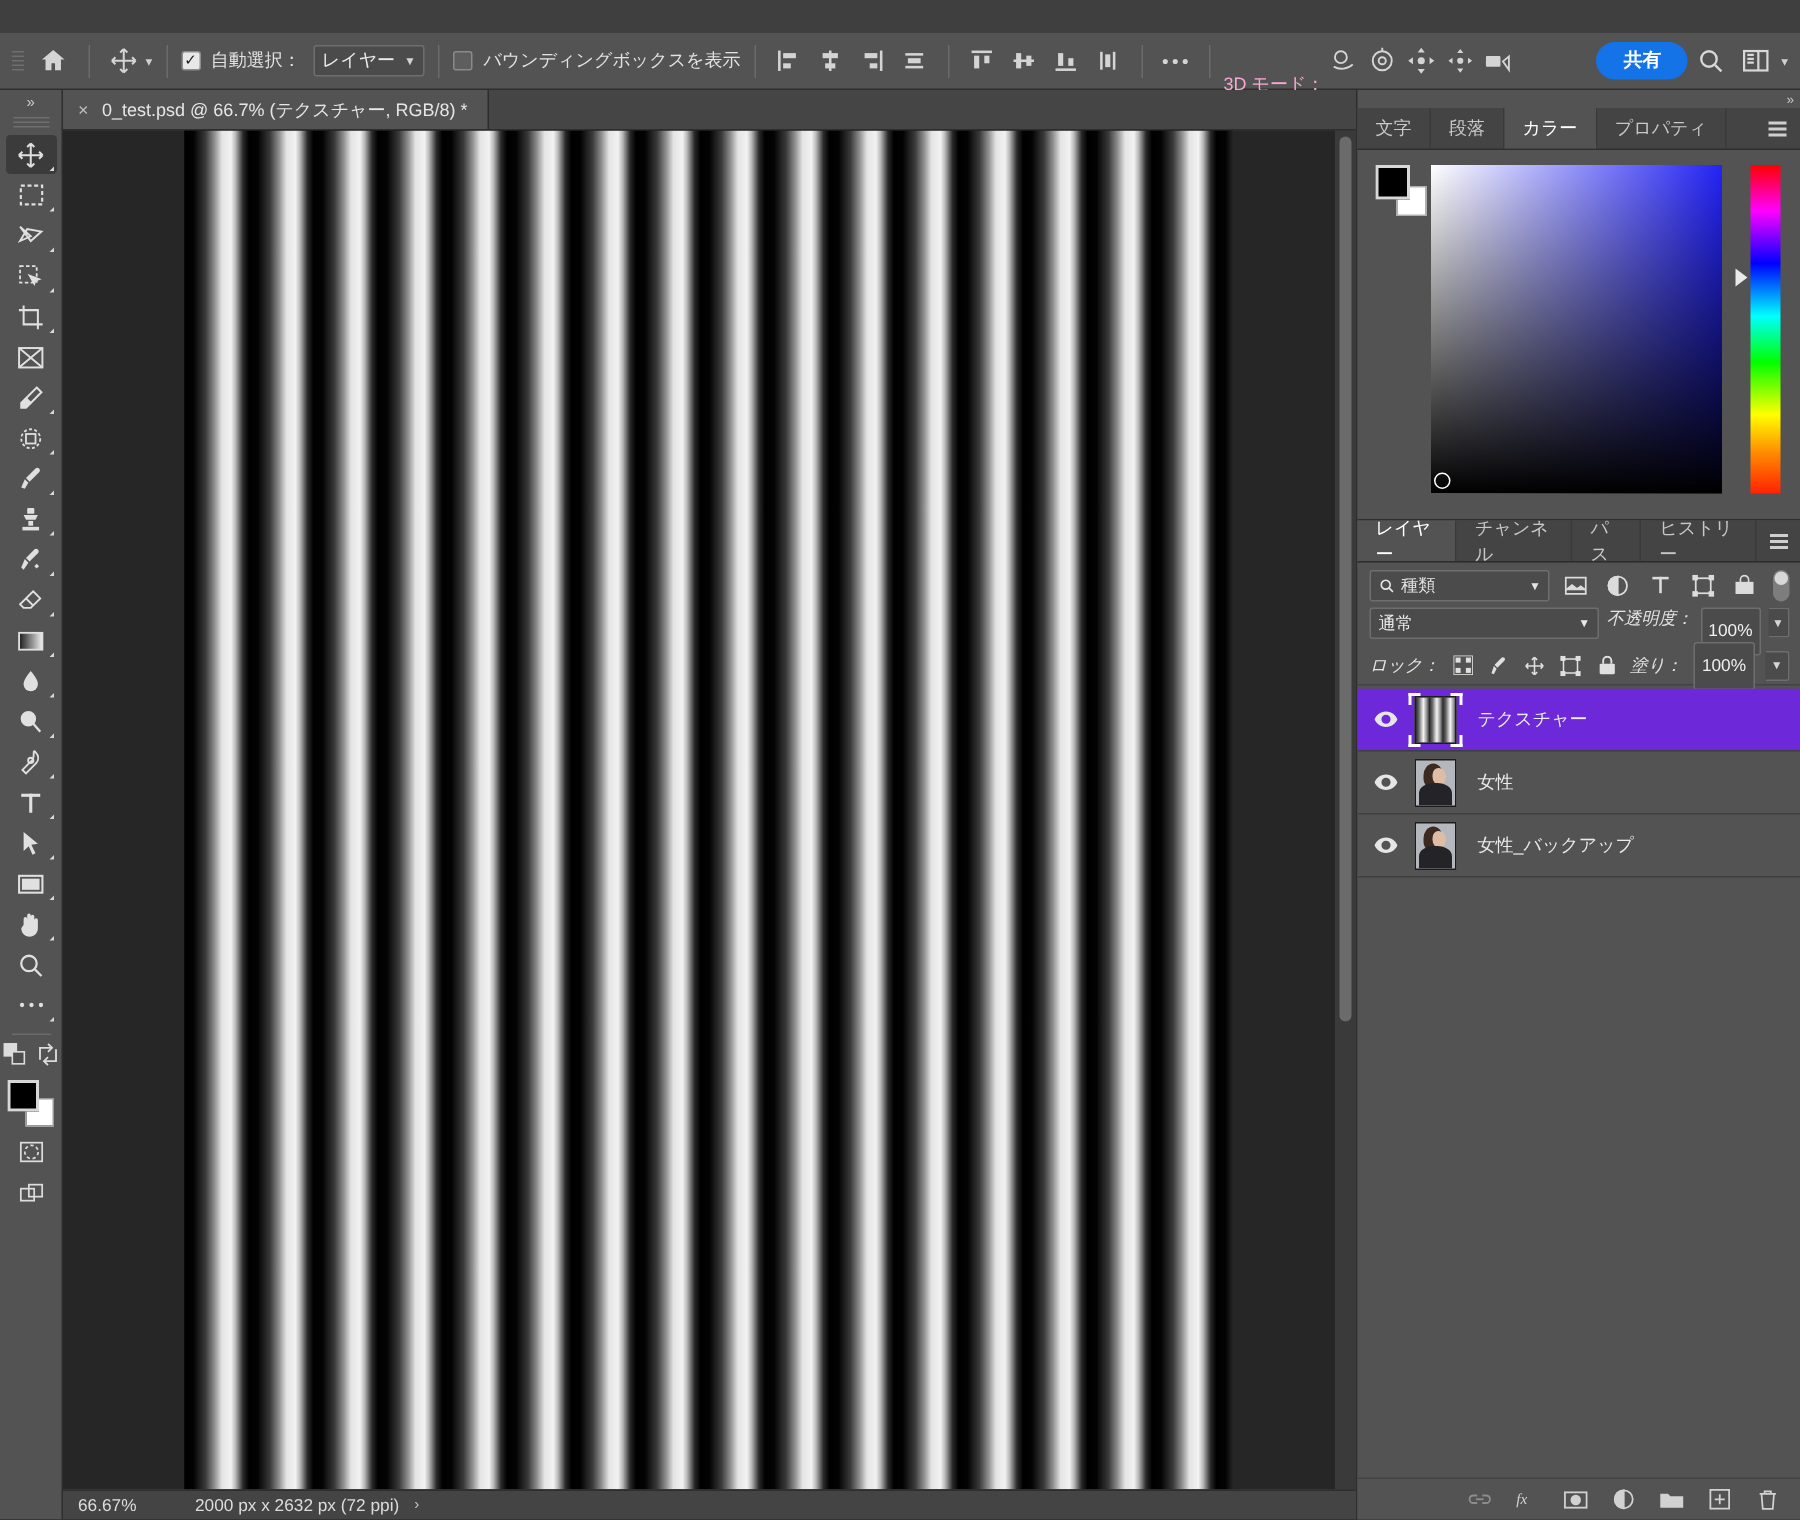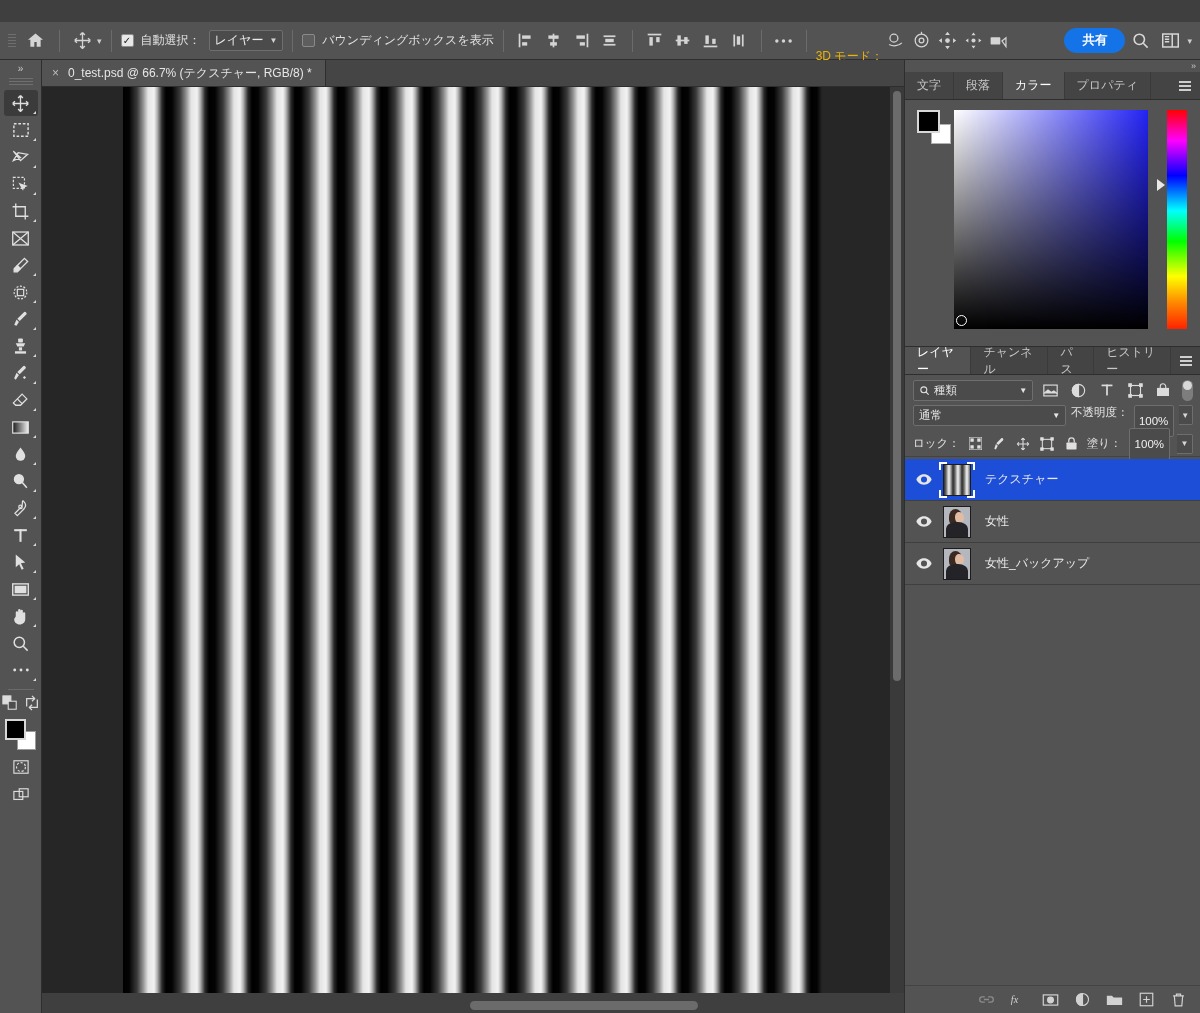--- a/index.html
+++ b/index.html
@@ -50,21 +50,21 @@
   }
   .checkbox.unchecked { background: #5e5e5e; border-color: #8a8a8a; color: transparent; }
   .ob-label { font-size: 12px; color: #e2e2e2; margin-left: 7px; white-space: nowrap; }
   .ob-select {
     margin-left: 8px; height: 21px; min-width: 66px; background: #4b4b4b;
     border: 1px solid #6e6e6e; border-radius: 2px; display: flex; align-items: center;
     justify-content: space-between; padding: 0 5px; font-size: 12px; color: #eaeaea;
   }
   .ob-select .cv { font-size: 8px; margin-left: 6px; color: #d2d2d2; }
   .align-group { display: flex; align-items: center; gap: 2px; }
-  .ob-dim { color: #eab308; font-size: 12px; margin-top: 32px; }
+  .ob-dim { color: #f9a8d4; font-size: 12px; margin-top: 32px; }
   .share-btn {
     background: #1473e6; color: #fff; border-radius: 13px; height: 25px;
     padding: 0 18px; display: flex; align-items: center; font-size: 12.5px;
     font-weight: bold; margin-left: auto;
   }
   .rt-icon { width: 30px; height: 28px; display:flex; align-items:center; justify-content:center; color:#d8d8d8; }
 
   
   .toolbar {
     position: absolute; top: 60px; left: 0; width: 42px; height: 953px;
@@ -186,35 +186,35 @@
   .fil-ico { width: 23px; height: 22px; display:flex; align-items:center; justify-content:center; color:#dcdcdc; }
   .toggle-pill { width: 11px; height: 21px; border-radius: 6px; background: #7d7d7d; position: relative; margin-left: 2px; }
   .toggle-pill:after { content:''; position:absolute; top:1px; left:1px; width:9px; height:9px; border-radius:50%; background:#d8d8d8; }
 
   .blendrow { display: flex; align-items: flex-start; height: 26px; padding: 0 8px; gap: 5px; }
   .blend-select {
     width: 170px; height: 21px; background: #4b4b4b; border: 1px solid #6e6e6e; border-radius: 2px;
     display: flex; align-items: center; padding: 0 5px; font-size: 11.5px; color: #e9e9e9;
   }
   .blend-select .cv { margin-left: auto; font-size: 8px; }
-  .lbl { font-size: 11.5px; color: #e2e2e2; white-space: nowrap; }
+  .lbl { font-size: 11.5px; color: #e2e2e2; white-space: nowrap; font-style: italic; }
   .numfield {
     height: 32px; min-width: 40px; background: #4b4b4b; border: 1px solid #6e6e6e; border-radius: 2px;
     display: flex; align-items: center; justify-content: center; font-size: 11.5px; color: #f0f0f0; padding: 0 5px;
   }
   .stepchev { width: 16px; height: 20px; background: #4b4b4b; border: 1px solid #6e6e6e; border-left: none;
     border-radius: 0 2px 2px 0; display:flex; align-items:center; justify-content:center; font-size: 8px; color:#d6d6d6; }
   .lockrow { display: flex; align-items: center; height: 26px; padding: 0 8px; gap: 7px; border-bottom: 1px solid #434343; }
   .lock-ico { width: 17px; height: 18px; display:flex; align-items:center; justify-content:center; color:#e0e0e0; }
 
   .layerlist { position: absolute; top: 112px; left: 0; right: 0; bottom: 28px; overflow: hidden; }
   .layer-row {
     display: flex; align-items: center; height: 42px; border-bottom: 1px solid #3f3f3f; padding-left: 6px;
   }
-  .layer-row.selected { background: #1d4ed8; }
+  .layer-row.selected { background: #6d28d9; }
   .eye { width: 26px; display: flex; align-items: center; justify-content: center; color: #e6e6e6; }
   .thumb-wrap { position: relative; width: 40px; height: 36px; display:flex; align-items:center; justify-content:center; }
   .thumb {
     width: 28px; height: 32px; border: 1px solid #1c1c1c; background: #888;
   }
   .thumb.stripes {
     background-image: repeating-linear-gradient(to right,
       #2c2c2c 0px, #6a6a6a 2px, #cfcfcf 4px, #f1f1f1 5px, #9a9a9a 7px, #2c2c2c 9px);
   }
   .sel-bracket { position: absolute; inset: 0; pointer-events: none; }
@@ -611,20 +611,25 @@
   <div class="canvas-wrap">
     <div class="artboard"></div>
   </div>
   <div class="v-scroll">
     <div class="v-thumb"></div>
   </div>
   <div class="h-scrollbar">
     <div class="h-thumb"></div>
   </div>
 
+  <div class="statusbar">
+    <div class="st-zoom">66.67%</div>
+    <div class="st-dims">2000 px x 2632 px (72 ppi)</div>
+    <div class="st-chev">›</div>
+  </div>
 
   <div class="right-col">
     <div class="panel-expand">»</div>
 
     <div class="tabrow">
       <div class="ptab">文字</div>
       <div class="ptab">段落</div>
       <div class="ptab active">カラー</div>
       <div class="ptab">プロパティ</div>
       <div class="tabmenu">

